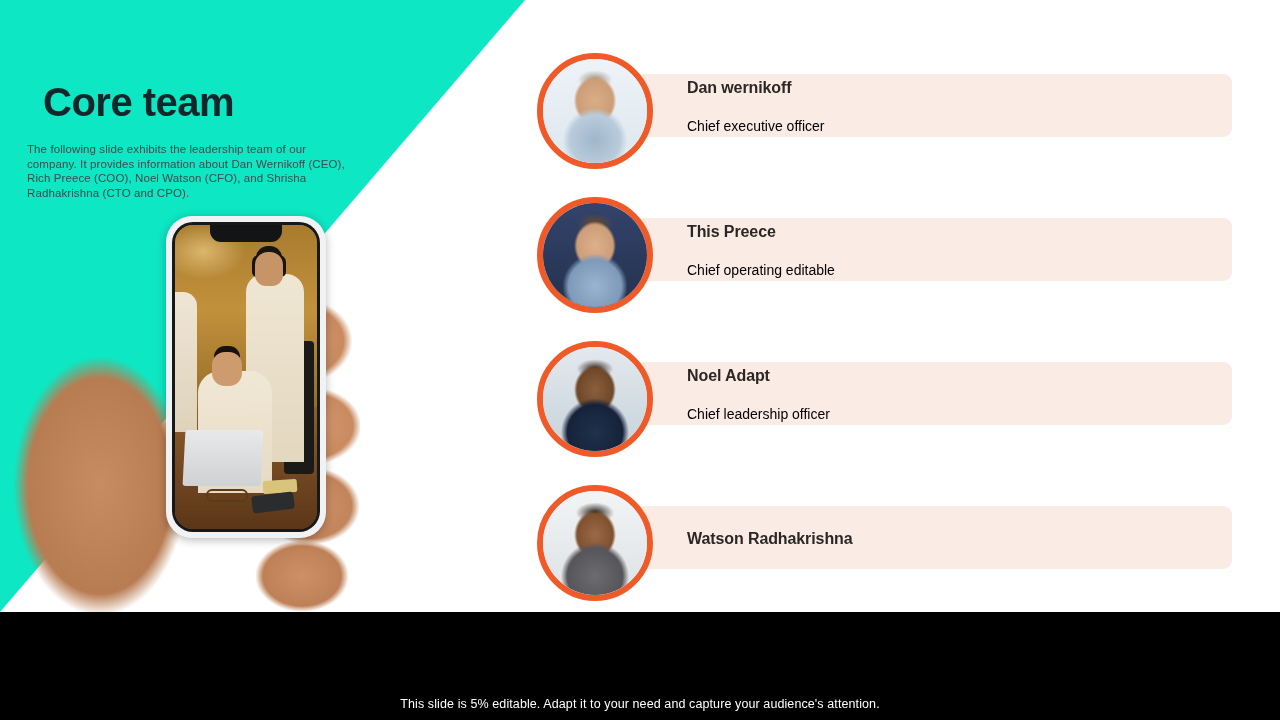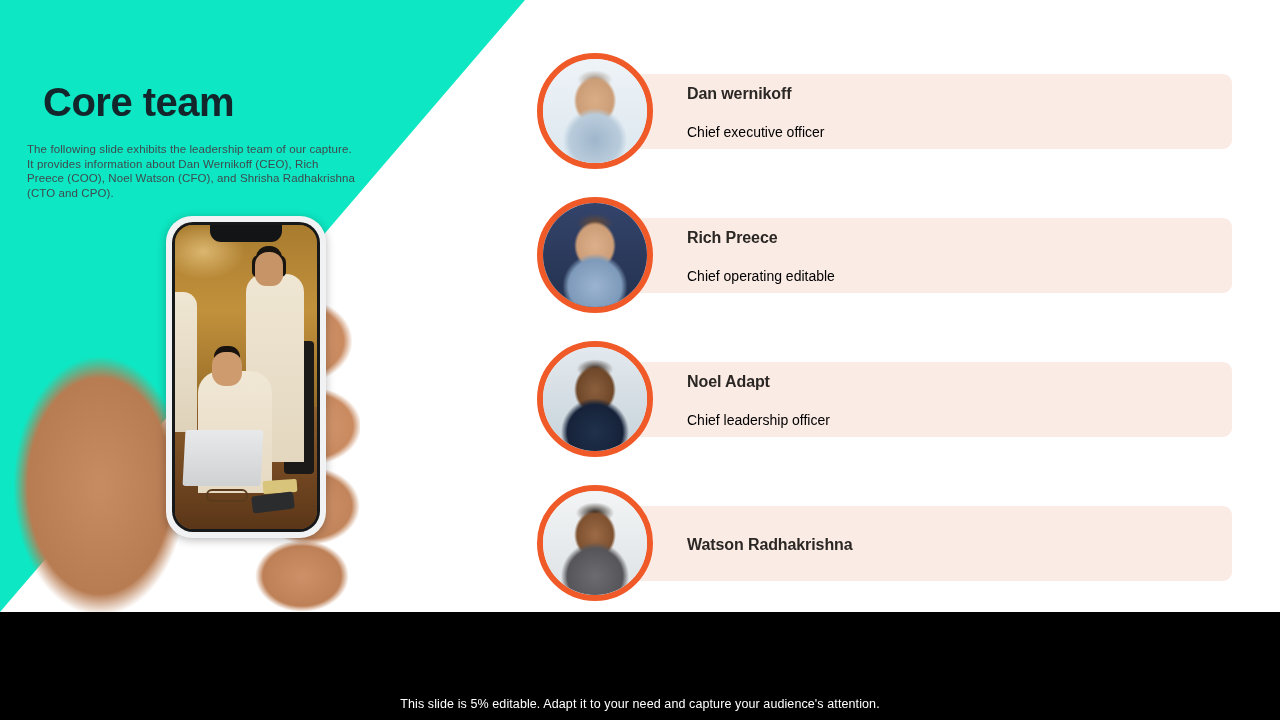--- a/index.html
+++ b/index.html
@@ -201,21 +201,21 @@
     height: 116px;
     margin-bottom: 28px;
   }
   .member-row:last-child { margin-bottom: 0; }
 
   .card {
     position: absolute;
     left: 58px;
     top: 21px;
     width: 637px;
-    height: 75px;
+    height: 63px;
     background: #FBEBE5;
     border-radius: 9px;
     box-sizing: border-box;
   }
   .card-text {
     position: absolute;
     left: 92px;
     top: 50%;
     transform: translateY(-50%);
   }
@@ -297,21 +297,21 @@
 <body>
 
 <div id="slide">
 
   <div class="canvas">
 
     <div class="teal-shape"></div>
 
     <div class="left-text">
       <h1 class="slide-title">Core team</h1>
-      <p class="slide-sub">The following slide exhibits the leadership team of our capture. It provides information about Dan Wernikoff (CEO), Rich Preece (COO), Noel Watson (CFO),  and Shrisha Radhakrishna (CTO and CPO).</p>
+      <p class="slide-sub">The following slide exhibits the leadership team of our company. It provides information about Dan Wernikoff (CEO), Rich Preece (COO), Noel Watson (CFO),  and Shrisha Radhakrishna (CTO and CPO).</p>
     </div>
 
     <div class="photo-mock">
       <div class="hand"></div>
       <div class="phone">
         <div class="phone-inner">
           <div class="phone-screen">
             <div class="notch"></div>
             <div class="scene-wall"></div>
             <div class="scene-desk"></div>
@@ -340,21 +340,21 @@
           </div>
         </div>
         <div class="avatar">
           <div class="face pt1"></div>
         </div>
       </div>
 
       <div class="member-row">
         <div class="card">
           <div class="card-text">
-            <div class="m-name">Rich Preece</div>
+            <div class="m-name">This Preece</div>
             <div class="m-role">Chief operating editable</div>
           </div>
         </div>
         <div class="avatar">
           <div class="face pt2"></div>
         </div>
       </div>
 
       <div class="member-row">
         <div class="card">

